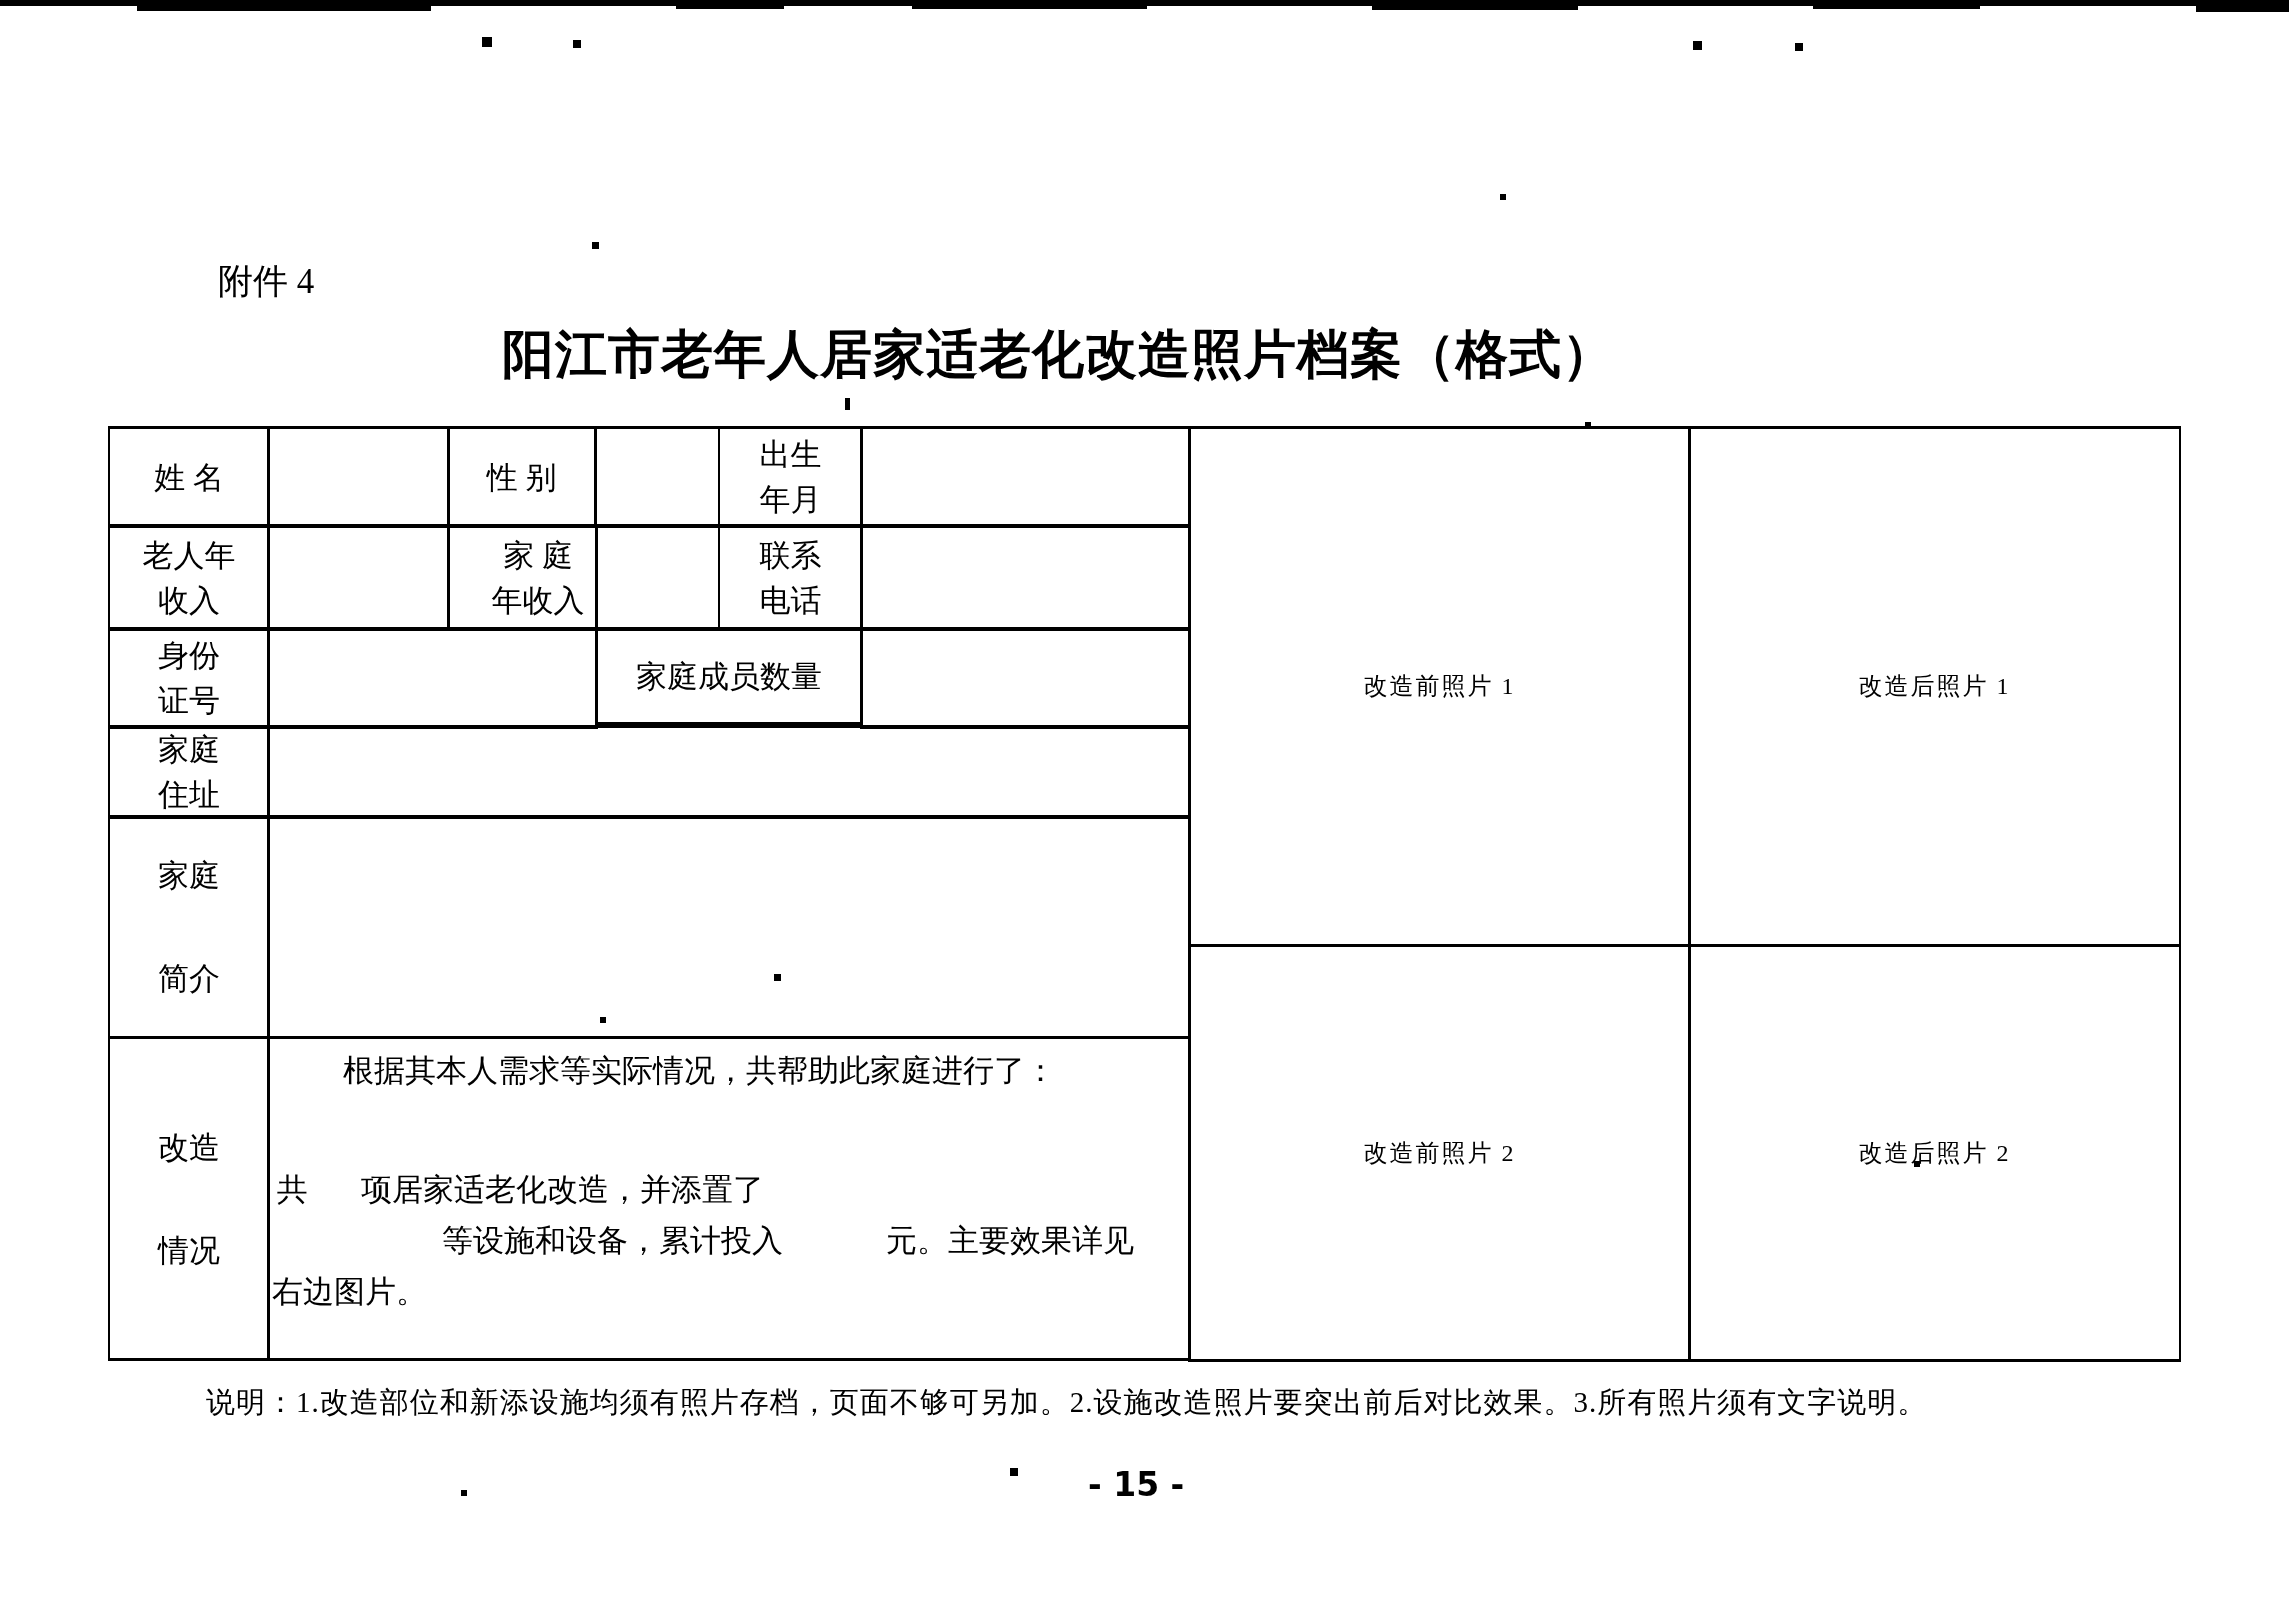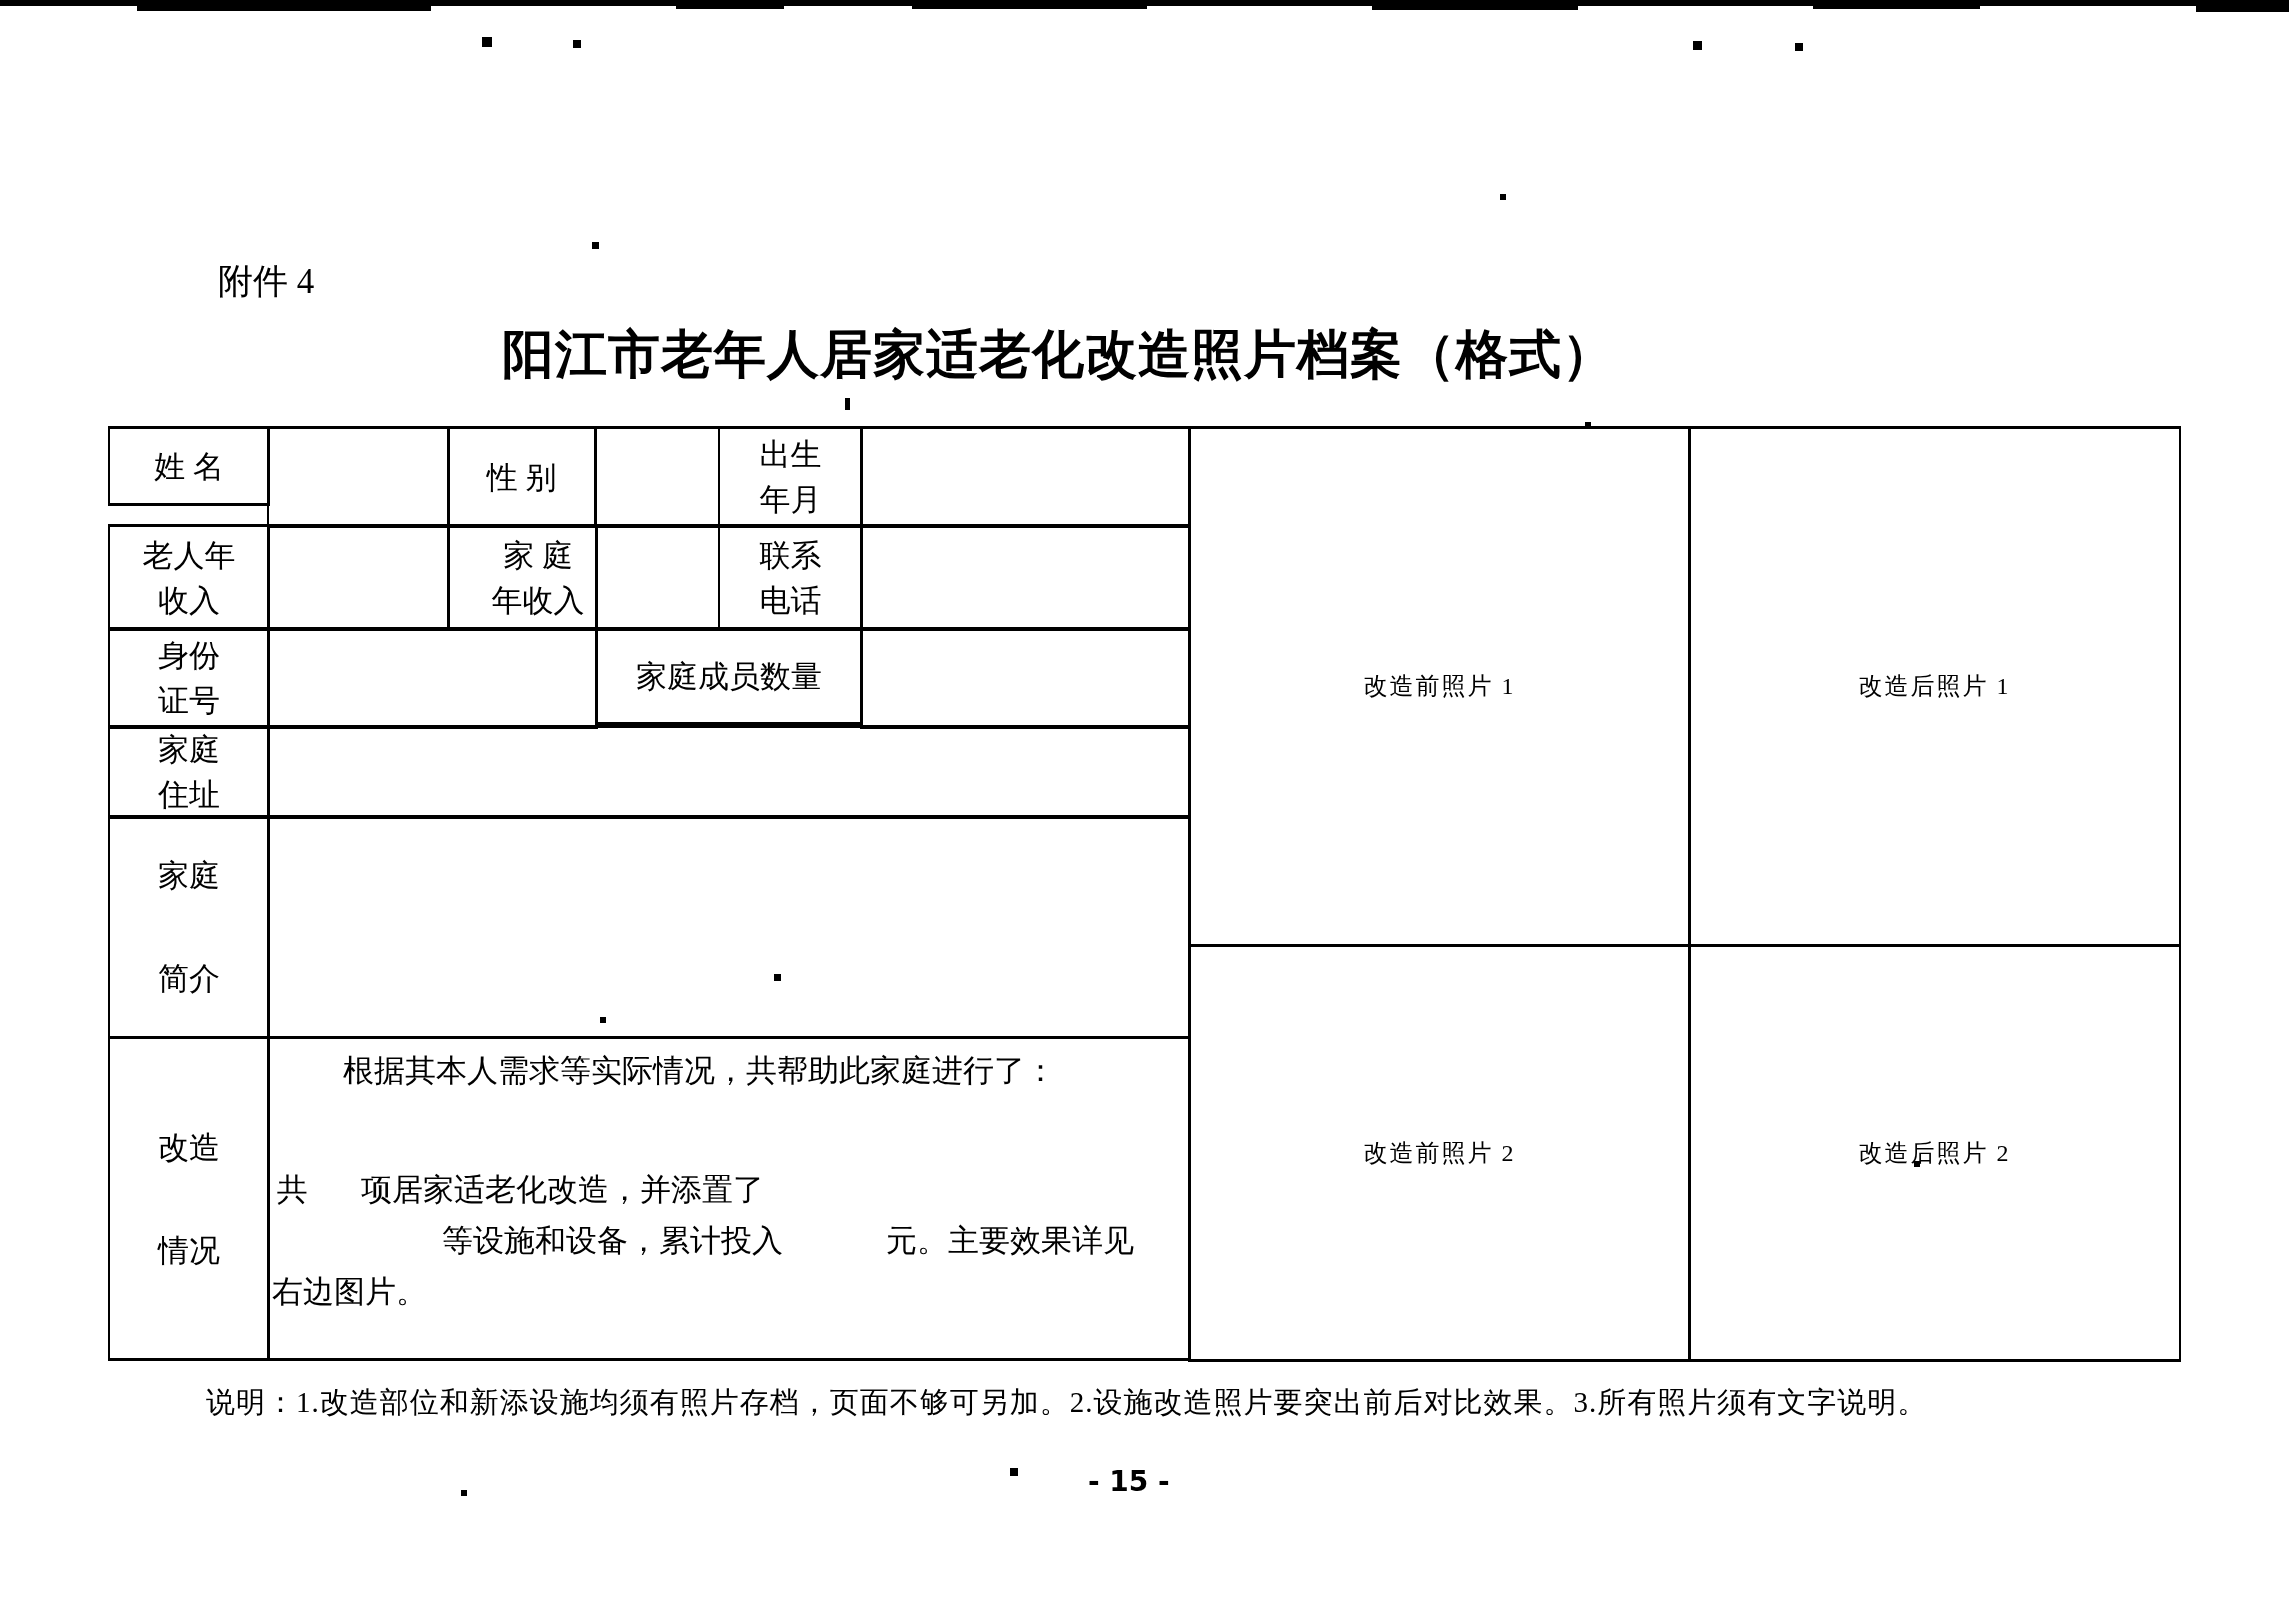--- a/index.html
+++ b/index.html
@@ -17,21 +17,21 @@
     text-align:center;white-space:pre-line;
     font-size:31px;line-height:45px;
   }
   .cell.wide-gap{line-height:103px;}
   .cell.photo{font-size:24px;letter-spacing:2px;text-align:center;}
   .cell.content{display:block;position:absolute;}
   .seg{position:absolute;white-space:nowrap;font-size:31px;line-height:39px;}
   .attach{font-size:35px;white-space:nowrap;}
   .title{font-size:52px;font-weight:700;white-space:nowrap;letter-spacing:1px;}
   .note{font-size:29px;white-space:nowrap;letter-spacing:1px;}
-  .pageno{font-size:28px;font-weight:700;font-family:"DejaVu Sans","Liberation Sans",sans-serif;white-space:nowrap;}
+  .pageno{font-size:33px;font-weight:700;font-family:"DejaVu Sans","Liberation Sans",sans-serif;white-space:nowrap;}
   .strip,.dot{position:absolute;background:#000;}
 </style>
 </head>
 <body>
 
 <div class="strip" style="left:0;top:0;width:2290px;height:5.9px"></div>
 <div class="strip" style="left:137px;top:0;width:294px;height:10.8px"></div>
 <div class="strip" style="left:676px;top:0;width:108px;height:8.8px"></div>
 <div class="strip" style="left:912px;top:0;width:235px;height:8.8px"></div>
 <div class="strip" style="left:1372px;top:0;width:206px;height:9.8px"></div>
@@ -49,21 +49,21 @@
 <div class="dot" style="left:600px;top:1017px;width:5.9px;height:5.9px"></div>
 <div class="dot" style="left:1914px;top:1161px;width:5.9px;height:5.9px"></div>
 <div class="dot" style="left:1010px;top:1468px;width:7.8px;height:7.8px"></div>
 <div class="dot" style="left:461px;top:1490px;width:5.9px;height:5.9px"></div>
 
 <div class="abs attach" style="left:218px;top:214px;">附件 4</div>
 <div class="abs title" style="left:502px;top:276px;">阳江市老年人居家适老化改造照片档案（格式）</div>
 
 <div class="abs" style="left:108px;top:382px;width:2073px;height:935px;">
 
-  <div class="cell" style="left:0;top:0;width:162px;height:80px;">姓  名</div>
+  <div class="cell" style="left:0;top:0;width:162px;height:102px;">姓  名</div>
   <div class="cell" style="left:159px;top:0;width:183px;height:102px;"></div>
   <div class="cell" style="left:339px;top:0;width:149px;height:102px;">性  别</div>
   <div class="cell" style="left:487px;top:0;width:125px;height:102px;"></div>
   <div class="cell" style="left:610px;top:0;width:145px;height:102px;">出生
 年月</div>
   <div class="cell" style="left:752px;top:0;width:331px;height:102px;"></div>
 
   <div class="cell" style="left:0;top:98px;width:162px;height:107px;">老人年
 收入</div>
   <div class="cell" style="left:159px;top:98px;width:183px;height:107px;"></div>

